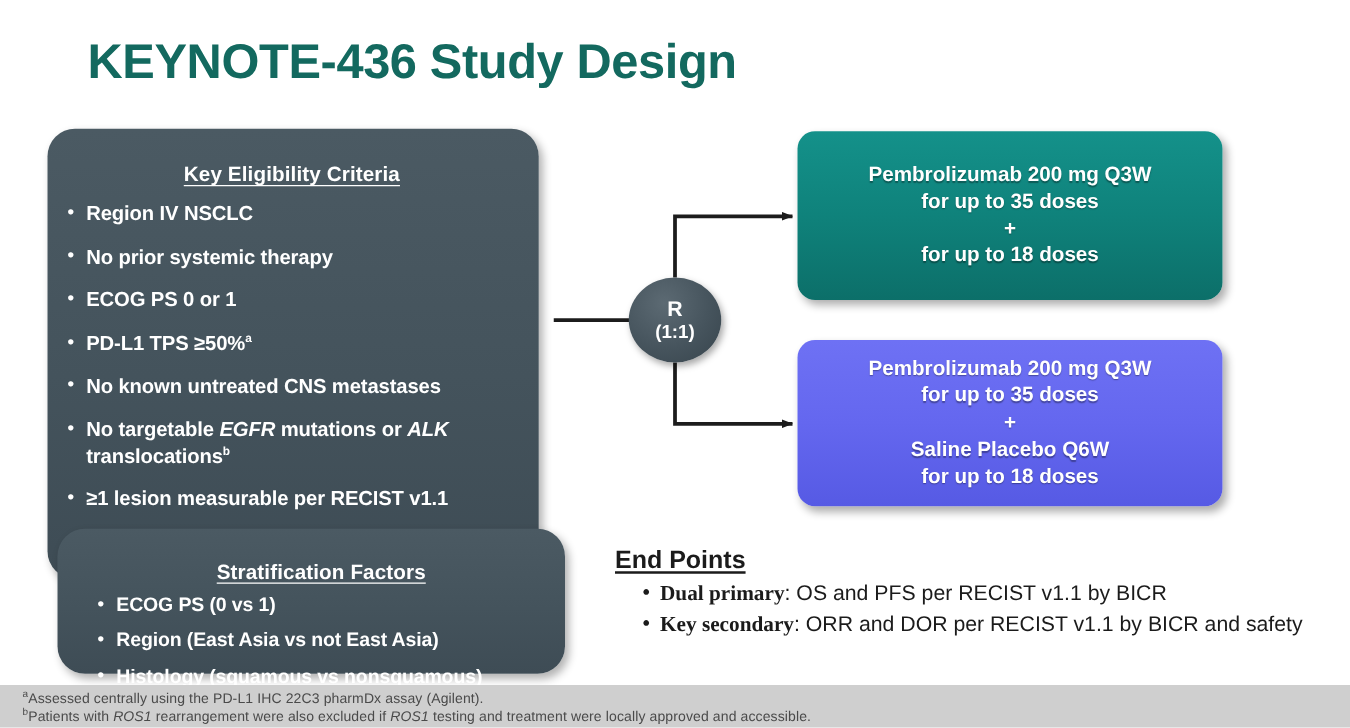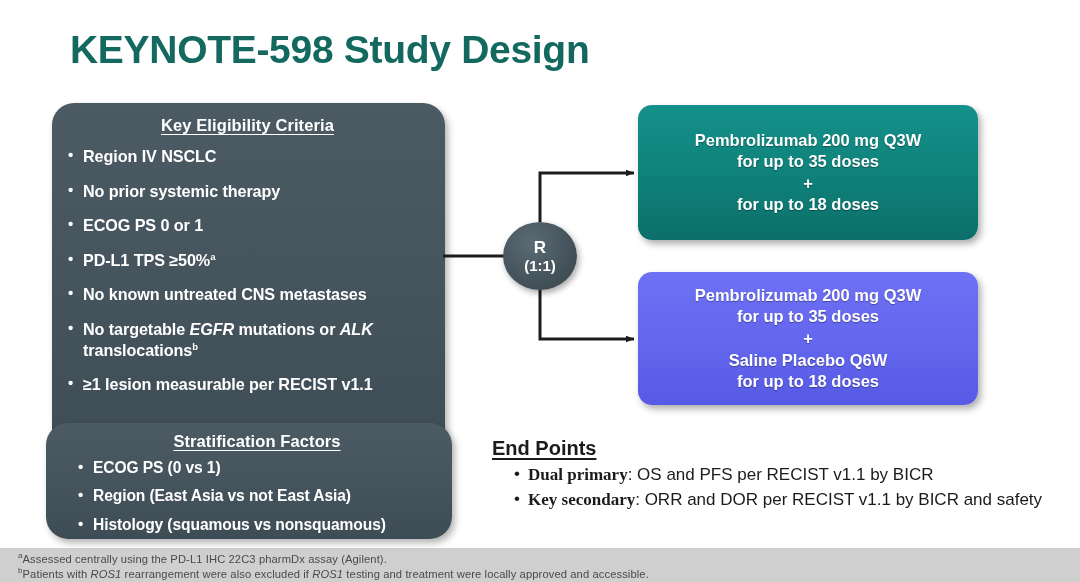--- a/index.html
+++ b/index.html
@@ -69,36 +69,36 @@
   }
   .bullet-list li i { font-style: italic; }
   .bullet-list li sup {
     font-size: 9.5px;
     vertical-align: super;
     line-height: 0;
   }
 
   
   #eligibility-panel {
-    left: 52px;
+    left: 38px;
     top: 103px;
     width: 393px;
     height: 360px;
-    padding: 13px 16px 0 14px;
+    padding: 28px 16px 0 14px;
   }
   #eligibility-panel .bullet-list { margin-top: 11px; }
   #eligibility-panel .bullet-list li { margin-bottom: 13.5px; }
 
   
   #stratification-panel {
     left: 46px;
     top: 423px;
     width: 406px;
     height: 116px;
-    padding: 9px 14px 0 30px;
+    padding: 26px 14px 0 30px;
   }
   #stratification-panel .bullet-list { margin-top: 7px; }
   #stratification-panel .bullet-list li {
     margin-bottom: 8px;
     font-size: 15.6px;
   }
 
   
   .arm-box {
     position: absolute;
@@ -224,21 +224,21 @@
   .footnote-line sup {
     font-size: 8px;
     vertical-align: super;
     line-height: 0;
   }
   .footnote-line i { font-style: italic; }
 </style>
 </head>
 <body>
 
-<div class="slide-title">KEYNOTE-598 Study Design</div>
+<div class="slide-title">KEYNOTE-436 Study Design</div>
 
 <svg id="connector-svg" viewBox="0 0 1080 582" xmlns="http://www.w3.org/2000/svg">
   <defs>
     <marker id="arrowhead" markerWidth="9" markerHeight="7" refX="8.5" refY="3.5" orient="auto" markerUnits="userSpaceOnUse">
       <polygon points="0 0, 9 3.5, 0 7" fill="#1c1c1c"></polygon>
     </marker>
   </defs>
 
   <line x1="443" y1="256" x2="506" y2="256" stroke="#1c1c1c" stroke-width="3"></line>
 

